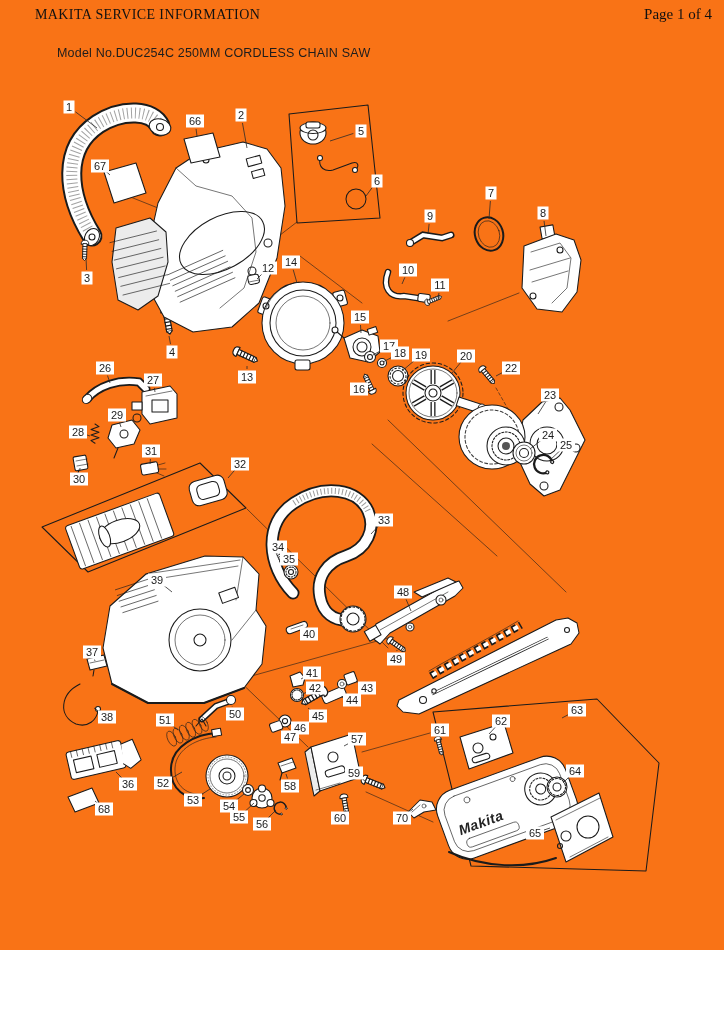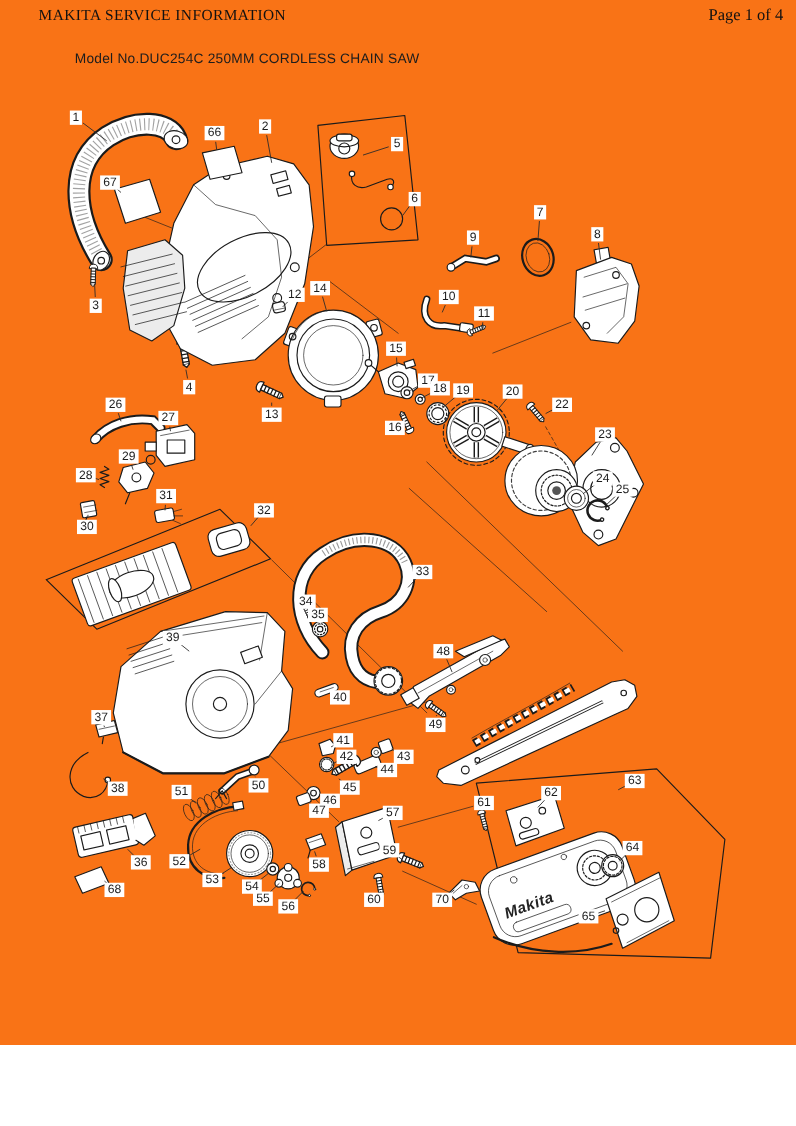--- a/index.html
+++ b/index.html
@@ -2,21 +2,21 @@
 <html><head>
 <meta charset="utf-8">
 <style>
   html,body{margin:0;padding:0;background:#fff;}
   .page{position:relative;width:724px;height:950px;background:#f97316;overflow:hidden;
         font-family:"Liberation Serif",serif;}
   .hdr{position:absolute;top:6px;left:35px;right:12px;display:flex;
        justify-content:space-between;align-items:baseline;}
   .hdr-title{font-size:14px;letter-spacing:.4px;color:#111;}
   .hdr-page{font-size:15px;color:#111;}
-  .model{position:absolute;top:46px;left:68px;font-family:"Liberation Sans",sans-serif;
+  .model{position:absolute;top:46px;left:57px;font-family:"Liberation Sans",sans-serif;
          font-size:12.5px;color:#1d1d1d;letter-spacing:.2px;}
   svg#dwg{position:absolute;left:0;top:0;}
   svg#dwg *{vector-effect:none;}
   .s{stroke:#1b1b1b;fill:none;stroke-width:1.05;stroke-linejoin:round;stroke-linecap:round;}
   .f{stroke:#1b1b1b;fill:#fff;stroke-width:1.05;stroke-linejoin:round;stroke-linecap:round;}
   .thin{stroke-width:.6;}
   .t2{stroke-width:2;}
   .shade{fill:#ececec;}
   .callout{font:500 11px "Liberation Sans",sans-serif;fill:#1c1c1c;}
   .ldr{stroke:#2a2a2a;stroke-width:.8;}

